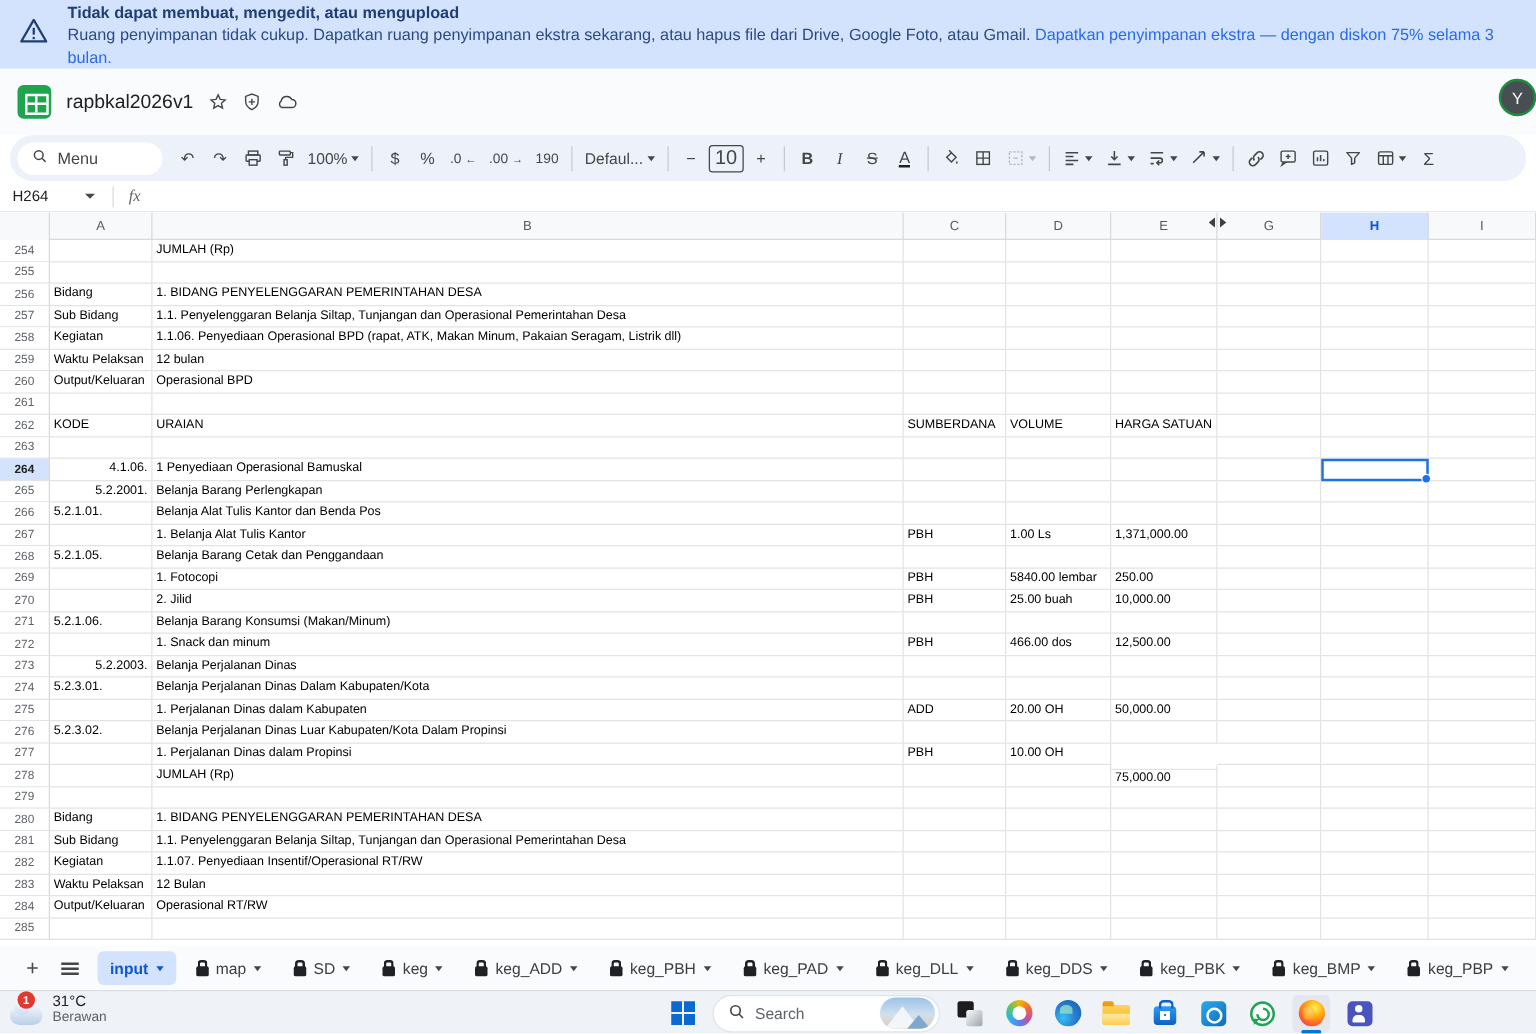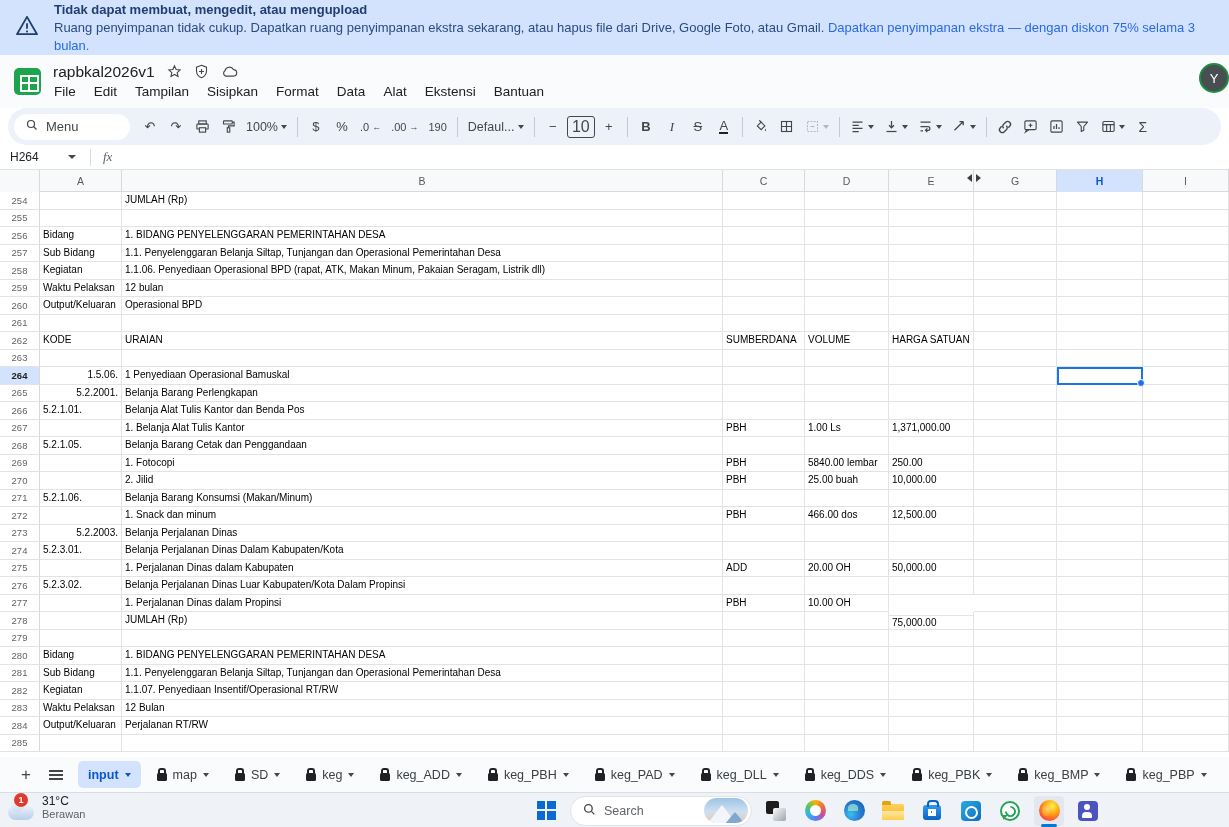--- a/index.html
+++ b/index.html
@@ -177,31 +177,20 @@
               <path d="M12 2l8 3v6c0 5-3.5 9-8 11-4.5-2-8-6-8-11V5z" fill="none" stroke="#444746" stroke-width="1.8"></path>
               <path d="M12 8v8M8 12h8" stroke="#444746" stroke-width="1.8"></path>
             </svg>
         </span>
         <span class="title-ic">
           <svg width="17" height="13" viewBox="0 0 26 18">
               <path d="M7 16h12a5 5 0 000-10 7 7 0 00-13 2 4.5 4.5 0 001 8z" fill="none" stroke="#444746" stroke-width="1.8" stroke-linejoin="round"></path>
             </svg>
         </span>
       </div>
-      <nav class="menubar">
-          <span class="menu-item">File</span>
-          <span class="menu-item">Edit</span>
-          <span class="menu-item">Tampilan</span>
-          <span class="menu-item">Sisipkan</span>
-          <span class="menu-item">Format</span>
-          <span class="menu-item">Data</span>
-          <span class="menu-item">Alat</span>
-          <span class="menu-item">Ekstensi</span>
-          <span class="menu-item">Bantuan</span>
-        </nav>
     </div>
     <div class="avatar">Y</div>
   </div>
 
   <div class="toolbar-wrap">
     <div class="toolbar">
       <div class="t-search">
         <span class="glyph">
           <svg width="12" height="12" viewBox="0 0 24 24">
               <circle cx="10" cy="10" r="7" fill="none" stroke="#444746" stroke-width="2.4"></circle>
@@ -483,21 +472,21 @@
           <div class="cell" style="width: 601px;"></div>
           <div class="cell" style="width: 82px;"></div>
           <div class="cell" style="width: 84px;"></div>
           <div class="cell ov" style="width: 85px;"></div>
           <div class="cell" style="width: 83px;"></div>
           <div class="cell" style="width: 86px;"></div>
           <div class="cell" style="width: 86px;"></div>
         </div>
         <div class="g-row">
           <div class="row-num sel">264</div>
-          <div class="cell a-right" style="width: 82px;"><span>1.5.06.</span></div>
+          <div class="cell a-right" style="width: 82px;"><span>4.1.06.</span></div>
           <div class="cell" style="width: 601px;"><span>1 Penyediaan Operasional Bamuskal</span></div>
           <div class="cell" style="width: 82px;"></div>
           <div class="cell" style="width: 84px;"></div>
           <div class="cell ov" style="width: 85px;"></div>
           <div class="cell" style="width: 83px;"></div>
           <div class="cell" style="width: 86px;"></div>
           <div class="cell" style="width: 86px;"></div>
         </div>
         <div class="g-row">
           <div class="row-num">265</div>
@@ -704,21 +693,21 @@
           <div class="cell" style="width: 82px;"></div>
           <div class="cell" style="width: 84px;"></div>
           <div class="cell ov" style="width: 85px;"></div>
           <div class="cell" style="width: 83px;"></div>
           <div class="cell" style="width: 86px;"></div>
           <div class="cell" style="width: 86px;"></div>
         </div>
         <div class="g-row">
           <div class="row-num">284</div>
           <div class="cell" style="width: 82px;"><span>Output/Keluaran</span></div>
-          <div class="cell" style="width: 601px;"><span>Perjalanan RT/RW</span></div>
+          <div class="cell" style="width: 601px;"><span>Operasional RT/RW</span></div>
           <div class="cell" style="width: 82px;"></div>
           <div class="cell" style="width: 84px;"></div>
           <div class="cell ov" style="width: 85px;"></div>
           <div class="cell" style="width: 83px;"></div>
           <div class="cell" style="width: 86px;"></div>
           <div class="cell" style="width: 86px;"></div>
         </div>
         <div class="g-row">
           <div class="row-num">285</div>
           <div class="cell" style="width: 82px;"></div>

